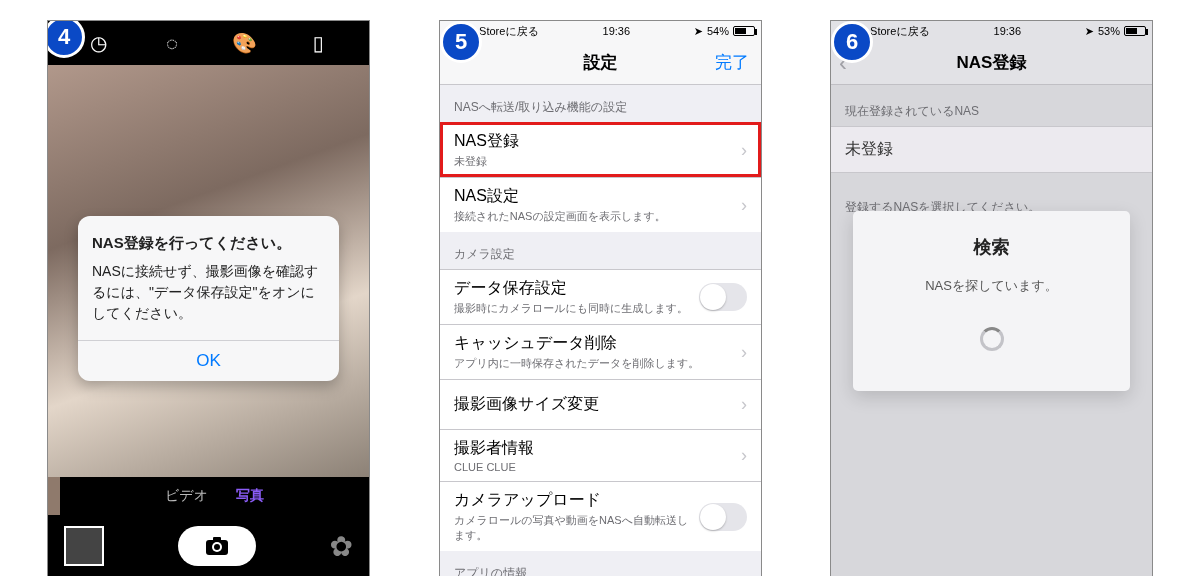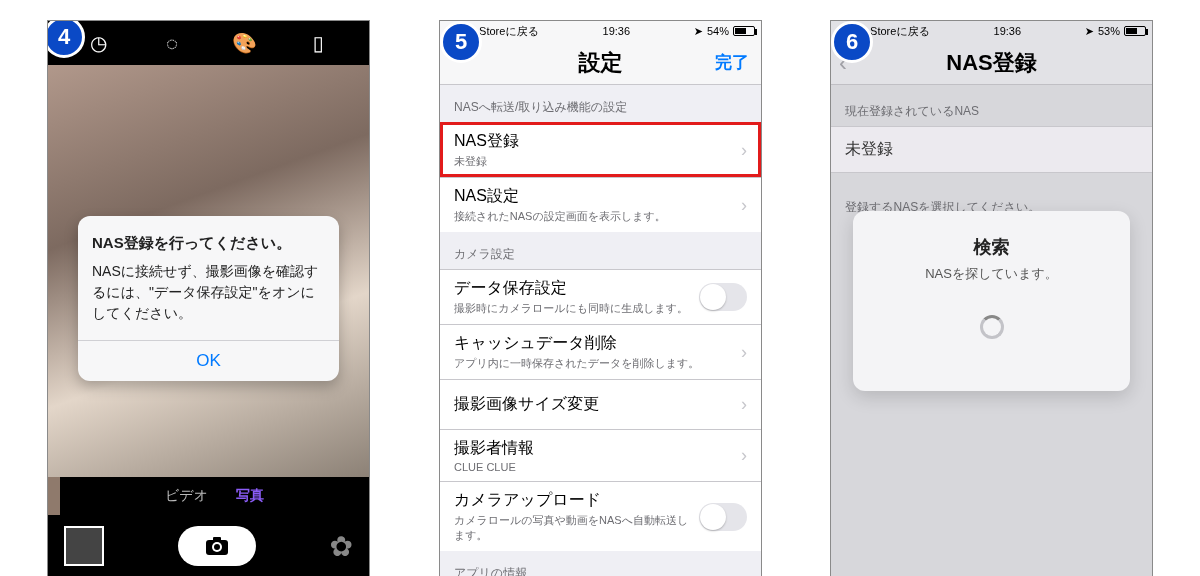--- a/index.html
+++ b/index.html
@@ -91,22 +91,22 @@
   .statusbar {
     height:20px; background:#f7f7f8; color:#000; font-size:11px;
     display:flex; align-items:center; justify-content:space-between; padding:0 6px;
   }
   .statusbar .left  { display:flex; align-items:center; gap:2px;}
   .statusbar .right { display:flex; align-items:center; gap:4px;}
   .nav5 {
     height:44px; background:#f7f7f8; border-bottom:1px solid #c8c7cc;
     display:flex; align-items:center; position:relative;
   }
-  .nav5 .title { flex:1; text-align:center; font-size:22px; font-weight:600; color:#000; }
-  .nav5 .done  { position:absolute; right:12px; color:#007aff; font-size:17px;font-weight:bold; }
+  .nav5 .title { flex:1; text-align:center; font-size:17px; font-weight:600; color:#000; }
+  .nav5 .done  { position:absolute; right:12px; color:#007aff; font-size:17px; }
   .sect-header { color:#6d6d72; font-size:12px; padding:14px 14px 6px; }
   .cell {
     background:#fff; border-top:1px solid #c8c7cc;
     padding:8px 14px; display:flex; align-items:center; justify-content:space-between;
     min-height:44px;
   }
   .cell:last-of-type { border-bottom:1px solid #c8c7cc; }
   .cell .lbls { flex:1; }
   .cell .main { font-size:16px; color:#000; }
   .cell .sub  { font-size:11px; color:#6d6d72; margin-top:2px; }
@@ -128,26 +128,26 @@
   #phone6 .nav5 .back { position:absolute; left:8px; color:#a0a0a6; font-size:24px; }
   #phone6 .nav5 .title { color:#000; }
   .section6-hdr { color:#6d6d72; font-size:12px; padding:18px 14px 6px; }
   .row6 {
     background:#eceaef; border-top:1px solid #c8c7cc; border-bottom:1px solid #c8c7cc;
     padding:12px 14px; font-size:16px; color:#333;
   }
   .hint6 { color:#6d6d72; font-size:12px; padding:26px 14px; }
   .modal6 {
     position:absolute; left:22px; right:22px; top:190px; height:180px;
-    background:#f4f4f6; border-radius:12px; display:flex; flex-direction:column;
+    background:#f4f4f6; border-radius:5px; display:flex; flex-direction:column;
     align-items:center; justify-content:flex-start; padding:24px 10px;
     box-shadow:0 6px 18px rgba(0,0,0,.15);
   }
   .modal6 .mtitle { font-size:18px; font-weight:700; color:#222; }
-  .modal6 .msub   { font-size:13px; color:#555; margin-top:6px; }
+  .modal6 .msub   { font-size:13px; color:#555; margin-top:18px; }
   .spinner {
     margin-top:32px; width:24px; height:24px; border:3px solid #c3c3c8; border-top-color:#888;
     border-radius:50%; animation:spin 1s linear infinite;
   }
   @keyframes spin { to { transform:rotate(360deg);} }
 
   .batt { display:inline-block; width:22px; height:10px; border:1px solid #000; border-radius:2px; position:relative;}
   .batt::after{ content:""; position:absolute; right:-3px; top:2px; width:2px; height:6px; background:#000;}
   .batt .fill{ position:absolute; left:1px; top:1px; bottom:1px; background:#000;}
 </style>

